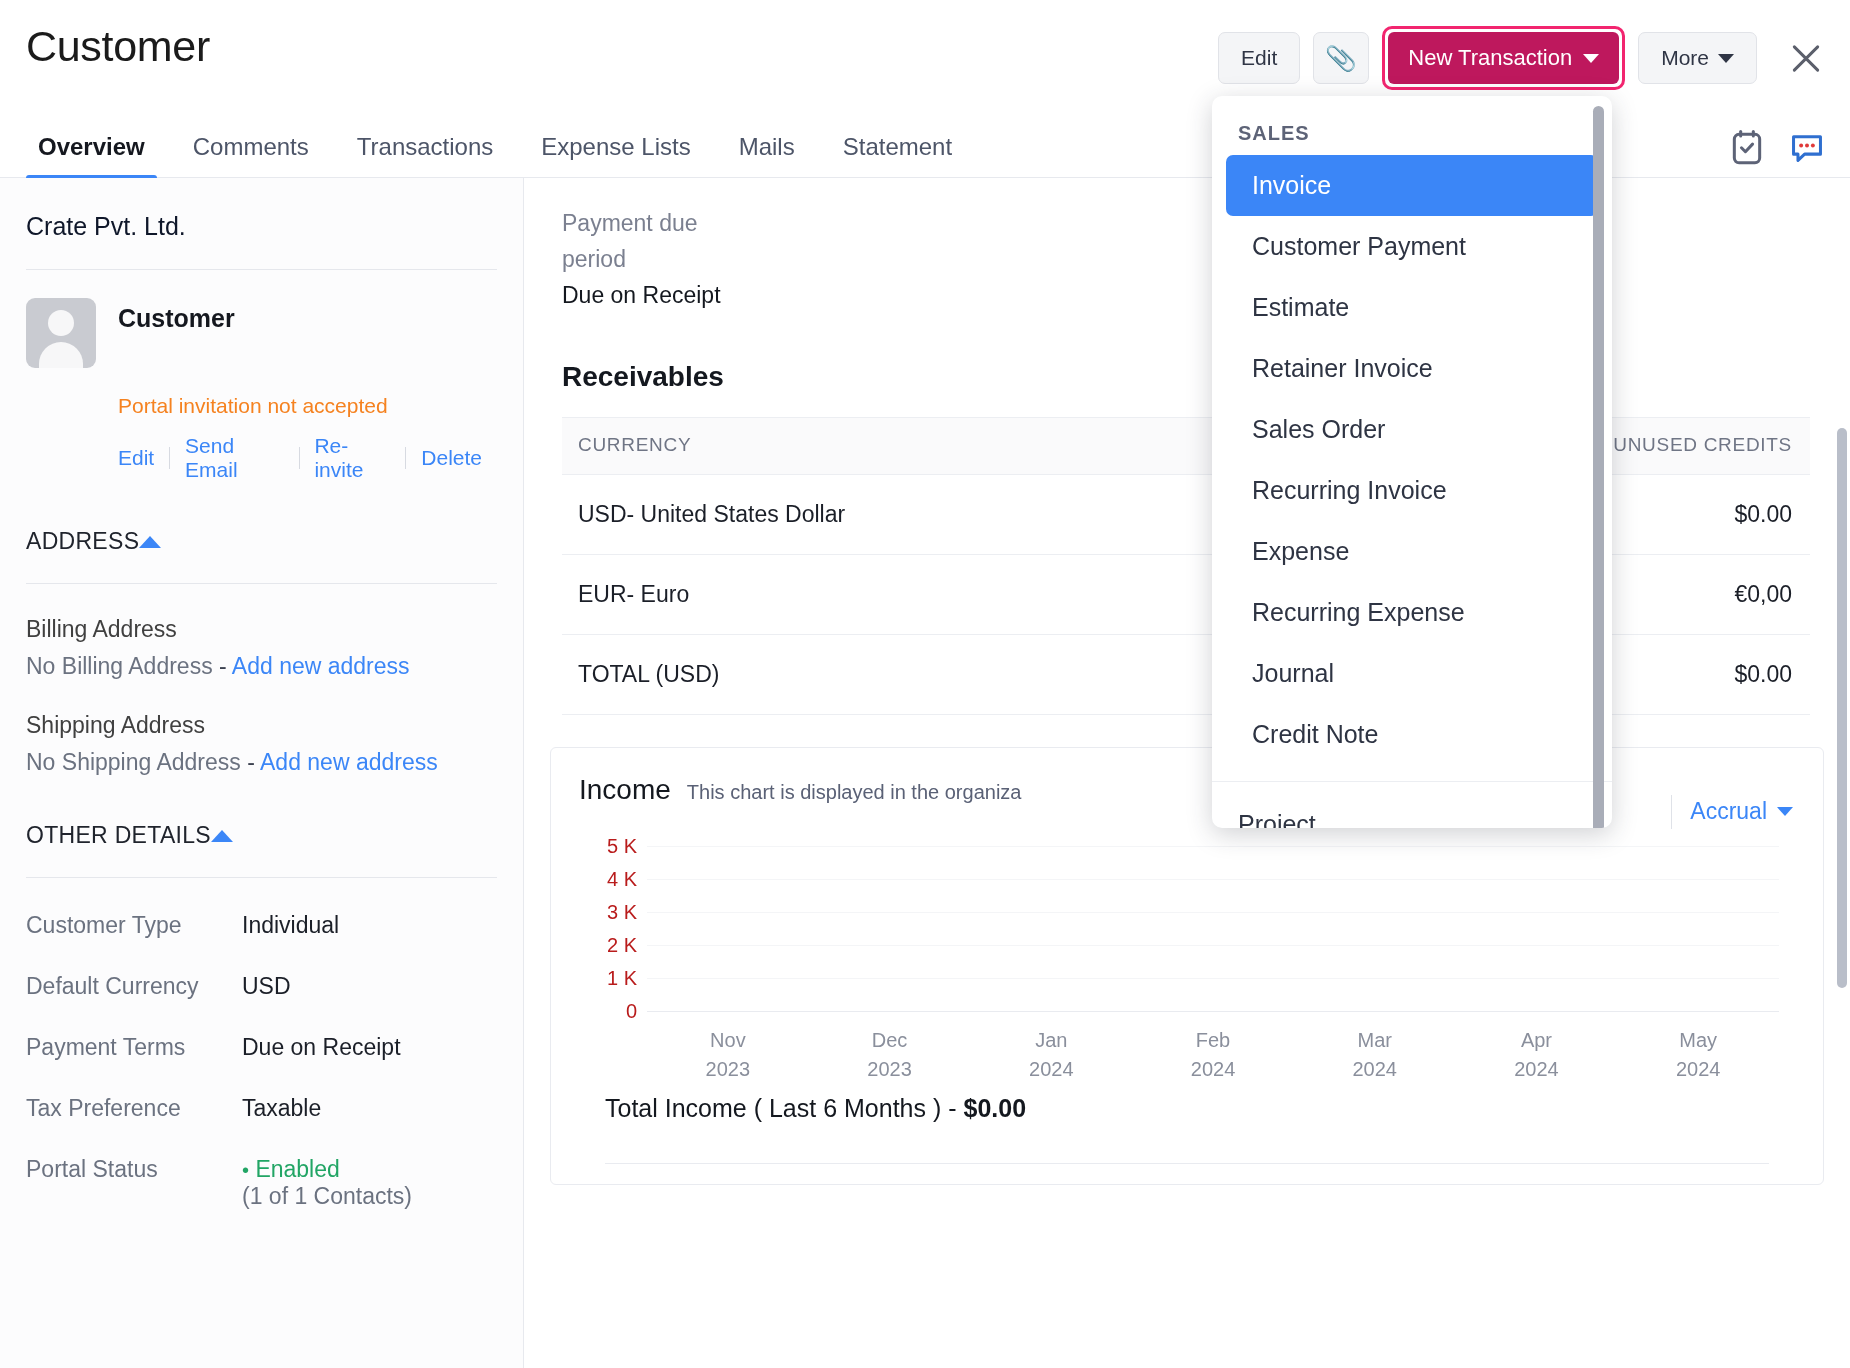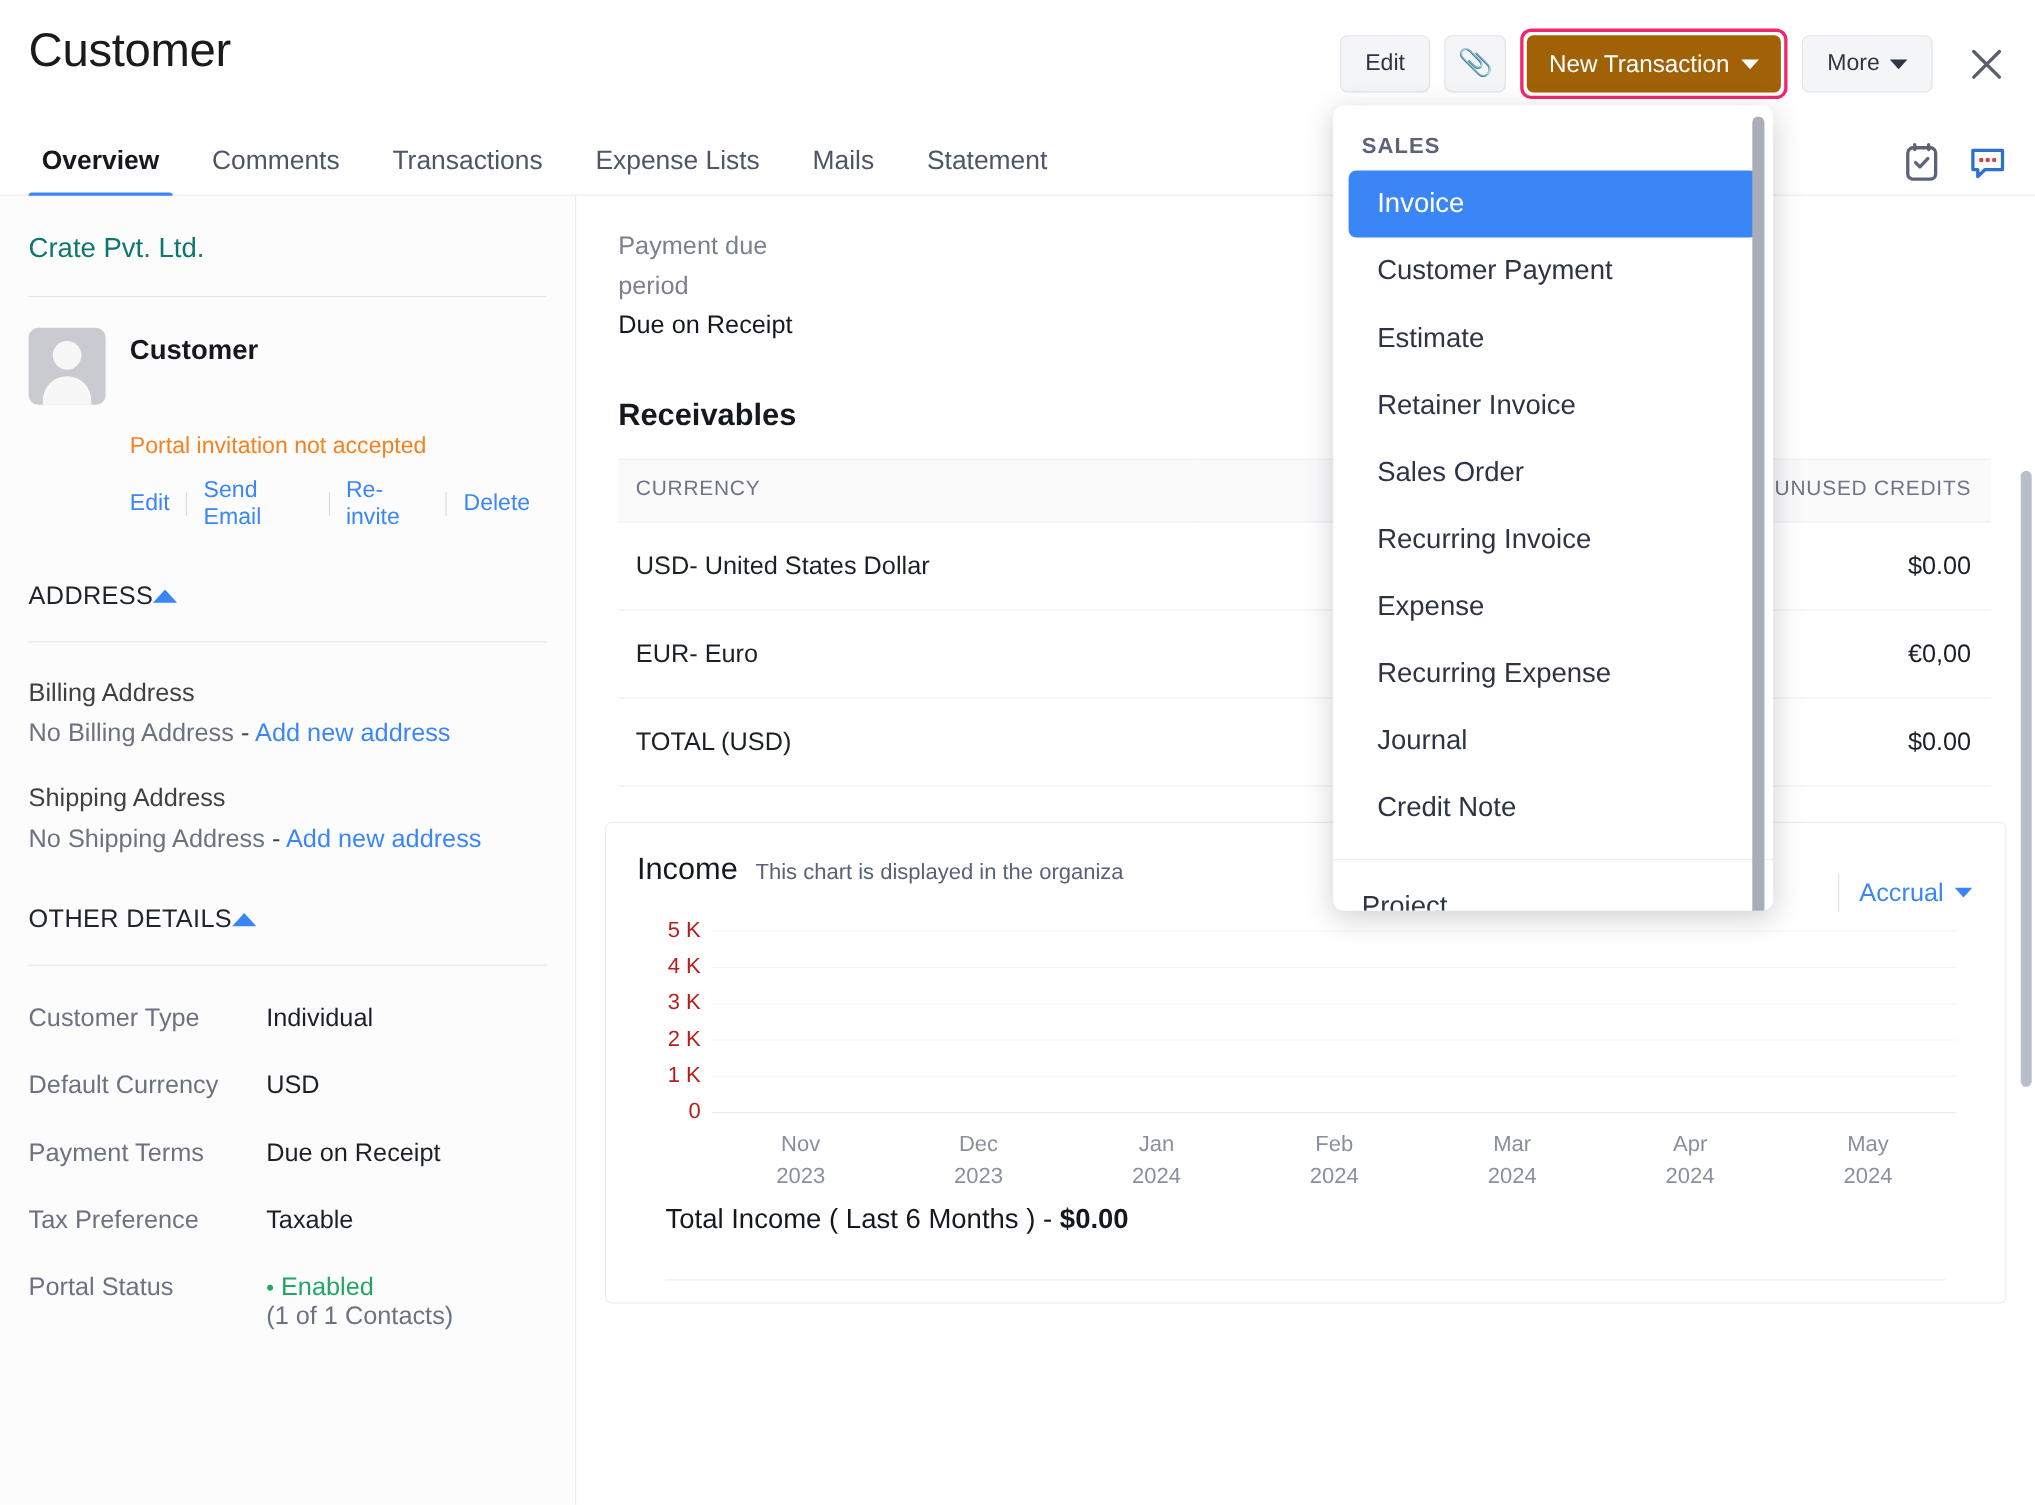--- a/index.html
+++ b/index.html
@@ -24,21 +24,21 @@
     height: 52px; padding: 0 22px; font-size: 21px; color: #2f3545;
     display: flex; align-items: center; justify-content: center; cursor: pointer;
     font-family: "Liberation Sans", sans-serif;
   }
   .btn-icon { width: 56px; padding: 0; }
   .clip-ico { font-size: 25px; color: #3d4352; display:block; transform: rotate(-4deg); }
   .btn-primary-wrap {
     border: 3px solid #f2256f; border-radius: 10px; padding: 3px; display: flex;
   }
   .btn-primary {
-    background: #a16207; border: none; border-radius: 6px; color: #fff;
+    background: #be185d; border: none; border-radius: 6px; color: #fff;
     height: 52px; padding: 0 20px; font-size: 22px; display: flex; align-items: center;
     gap: 11px; cursor: pointer; font-family: "Liberation Sans", sans-serif;
   }
   .caret { width: 0; height: 0; border-left: 8px solid transparent; border-right: 8px solid transparent; border-top: 9px solid currentColor; display: inline-block; }
   .btn .caret { margin-left: 9px; }
   .close-x { margin-left: 14px; width: 44px; height: 44px; position: relative; cursor: pointer; }
   .close-x:before, .close-x:after {
     content: ""; position: absolute; left: 4px; top: 21px; width: 36px; height: 3px;
     background: #5b5f6b; border-radius: 2px;
   }
@@ -63,21 +63,21 @@
   
   .body { position: relative; height: 1190px; display: flex; }
   .sidebar {
     width: 524px; background: #fcfcfd; border-right: 1px solid #e7e9ee;
     padding: 0; position: relative; overflow: hidden;
   }
   .main { flex: 1; position: relative; background: #fff; overflow: hidden; }
 
   
   .side-pad { padding: 0 26px; }
-  .company-name { font-size: 25px; color: #0f766e; padding-top: 34px; }
+  .company-name { font-size: 25px; color: #0f172a; padding-top: 34px; }
   .hr { height: 1px; background: #e5e7ec; margin-top: 28px; }
 
   .contact-block { display: flex; gap: 22px; padding-top: 28px; }
   .avatar {
     width: 70px; height: 70px; border-radius: 9px; background: #c9cbd1; flex: none;
     position: relative; overflow: hidden;
   }
   .avatar:before {
     content: ""; position: absolute; left: 50%; top: 12px; width: 26px; height: 26px;
     border-radius: 50%; background: #f7f7f8; transform: translateX(-50%);

